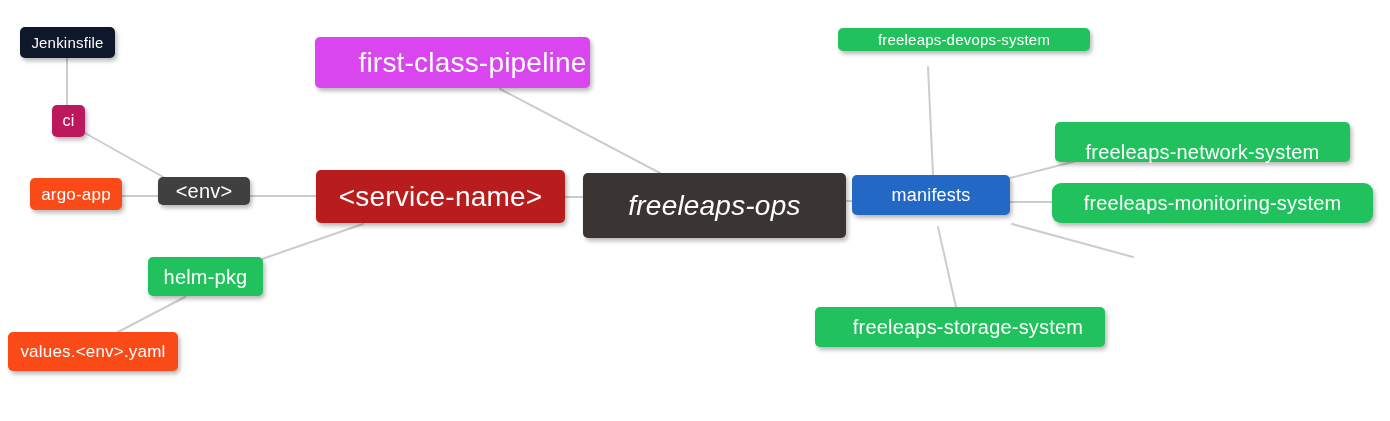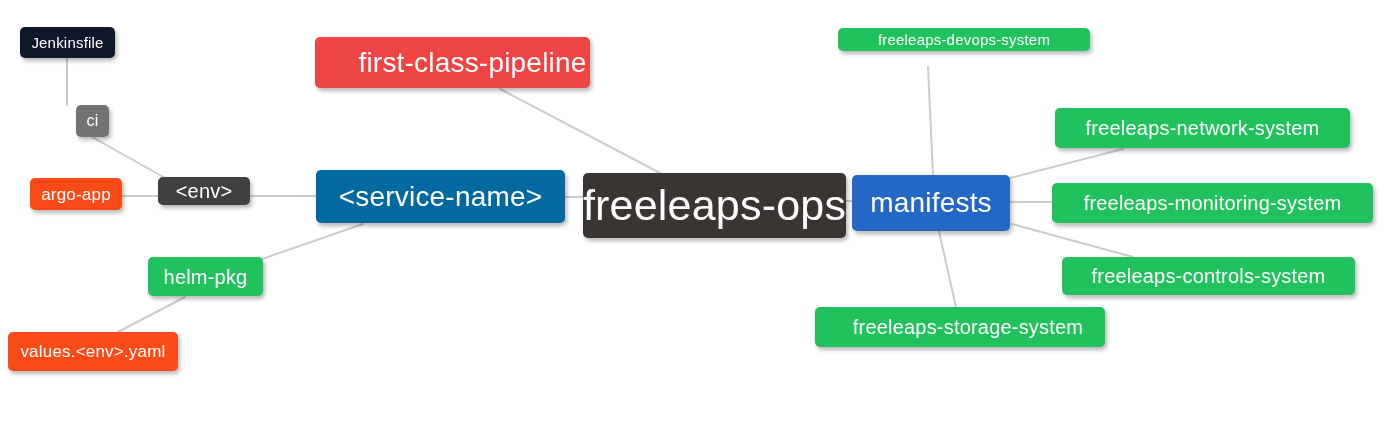--- a/index.html
+++ b/index.html
@@ -52,58 +52,55 @@
       <line x1="118" y1="332" x2="185" y2="297" stroke="#cccccc" stroke-width="2" stroke-linecap="round"></line>
       <line x1="565" y1="197" x2="583" y2="197" stroke="#cccccc" stroke-width="2" stroke-linecap="round"></line>
       <line x1="500" y1="89" x2="660" y2="173" stroke="#cccccc" stroke-width="2" stroke-linecap="round"></line>
       <line x1="846" y1="201" x2="852" y2="201" stroke="#cccccc" stroke-width="2" stroke-linecap="round"></line>
       <line x1="928" y1="67" x2="933" y2="175" stroke="#cccccc" stroke-width="2" stroke-linecap="round"></line>
       <line x1="1010" y1="178" x2="1123" y2="149" stroke="#cccccc" stroke-width="2" stroke-linecap="round"></line>
       <line x1="1010" y1="202" x2="1052" y2="202" stroke="#cccccc" stroke-width="2" stroke-linecap="round"></line>
       <line x1="1012" y1="224" x2="1133" y2="257" stroke="#cccccc" stroke-width="2" stroke-linecap="round"></line>
       <line x1="938" y1="227" x2="956" y2="307" stroke="#cccccc" stroke-width="2" stroke-linecap="round"></line>
     </svg>
-<div class="node" style="left: 583px; top: 173px; width: 263px; height: 65px; background: rgb(58, 53, 50); font-size: 43px;">
+<div class="node" style="left: 583px; top: 173px; width: 263px; height: 65px; background: rgb(58, 53, 50); font-size: 28px; font-style: italic;">
     <span>freeleaps-ops</span>
   </div>
-    <div class="node" style="left: 315px; top: 37px; width: 275px; height: 51px; background: #ef4444; font-size: 28px; padding-left: 40px;">
+    <div class="node" style="left: 315px; top: 37px; width: 275px; height: 51px; background: #d946ef; font-size: 28px; padding-left: 40px;">
     <span>first-class-pipeline</span>
   </div>
-    <div class="node" style="left: 316px; top: 170px; width: 249px; height: 53px; background: #0369a1; font-size: 28px;">
+    <div class="node" style="left: 316px; top: 170px; width: 249px; height: 53px; background: #b91c1c; font-size: 28px;">
     <span>&lt;service-name&gt;</span>
   </div>
-    <div class="node" style="left: 852px; top: 175px; width: 158px; height: 56px; background: rgb(35, 104, 196); font-size: 28px;">
+    <div class="node" style="left: 852px; top: 175px; width: 158px; height: 40px; background: rgb(35, 104, 196); font-size: 18px;">
     <span>manifests</span>
   </div>
     <div class="node" style="left: 158px; top: 177px; width: 92px; height: 28px; background: #404040; font-size: 20px;">
     <span>&lt;env&gt;</span>
   </div>
     <div class="node" style="left: 148px; top: 257px; width: 115px; height: 39px; background: rgb(33, 194, 93); font-size: 20px;">
     <span>helm-pkg</span>
   </div>
-    <div class="node" style="left: 52px; top: 105px; width: 33px; height: 32px; background: #737373; font-size: 16px; margin-left: 24px;">
+    <div class="node" style="left: 52px; top: 105px; width: 33px; height: 32px; background: #be185d; font-size: 16px;">
     <span>ci</span>
   </div>
     <div class="node" style="left: 20px; top: 27px; width: 95px; height: 31px; background: #0f172a; font-size: 15px;">
     <span>Jenkinsfile</span>
   </div>
     <div class="node" style="left: 30px; top: 178px; width: 92px; height: 32px; background: rgb(249, 74, 24); font-size: 17px;">
     <span>argo-app</span>
   </div>
     <div class="node" style="left: 8px; top: 332px; width: 170px; height: 39px; background: rgb(249, 74, 24); font-size: 17px;">
     <span>values.&lt;env&gt;.yaml</span>
   </div>
     <div class="node" style="left: 795px; top: 28px; width: 252px; height: 23px; background: rgb(33, 194, 93); font-size: 15px; margin-left: 43px;">
     <span>freeleaps-devops-system</span>
   </div>
-    <div class="node" style="left: 1055px; top: 108px; width: 295px; height: 40px; background: rgb(33, 194, 93); font-size: 20px;">
+    <div class="node" style="left: 1055px; top: 122px; width: 295px; height: 40px; background: rgb(33, 194, 93); font-size: 20px; align-items: flex-end;">
     <span>freeleaps-network-system</span>
   </div>
-    <div class="node" style="left: 1052px; top: 183px; width: 321px; height: 40px; background: rgb(33, 194, 93); font-size: 20px;">
+    <div class="node" style="left: 1052px; top: 183px; width: 321px; height: 40px; background: rgb(33, 194, 93); font-size: 20px; border-radius: 9px;">
     <span>freeleaps-monitoring-system</span>
-  </div>
-    <div class="node" style="left: 1062px; top: 257px; width: 293px; height: 38px; background: rgb(33, 194, 93); font-size: 20px;">
-    <span>freeleaps-controls-system</span>
   </div>
     <div class="node" style="left: 815px; top: 307px; width: 290px; height: 40px; background: rgb(33, 194, 93); font-size: 20px; padding-left: 16px;">
     <span>freeleaps-storage-system</span>
   </div>
   </div>
 
 </body></html>

